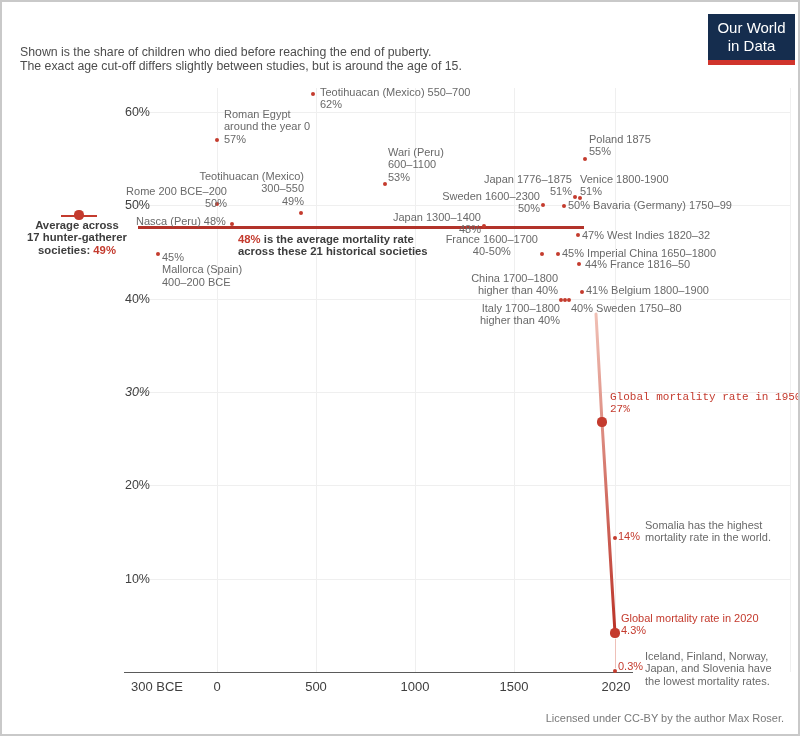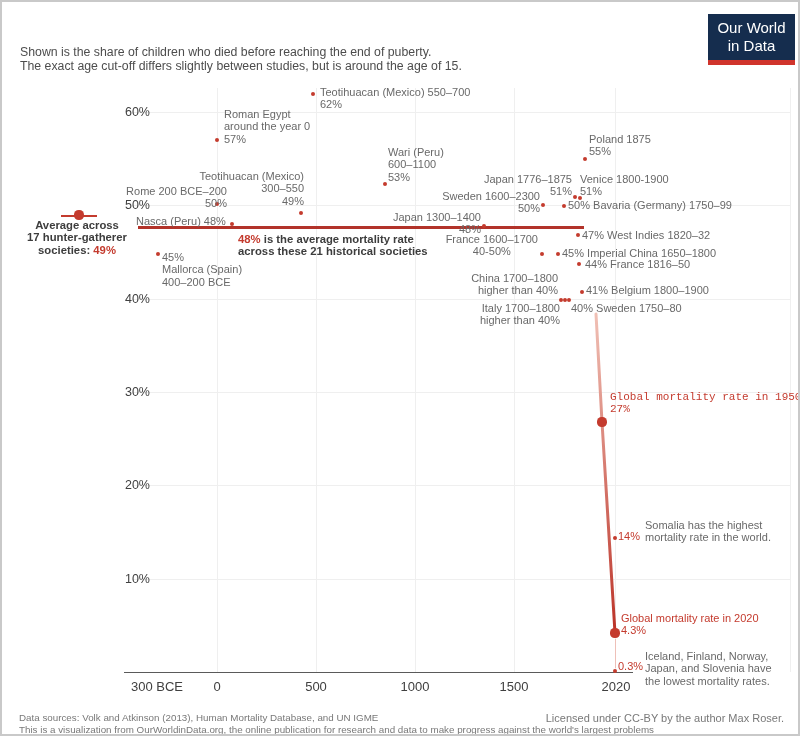--- a/index.html
+++ b/index.html
@@ -55,21 +55,21 @@
       <div class="gridline" style="left: 130px; top: 110px; width: 658px; height: 1px;"></div>
       <div class="gridline" style="left: 130px; top: 203px; width: 658px; height: 1px;"></div>
       <div class="gridline" style="left: 130px; top: 297px; width: 658px; height: 1px;"></div>
       <div class="gridline" style="left: 130px; top: 390px; width: 658px; height: 1px;"></div>
       <div class="gridline" style="left: 130px; top: 483px; width: 658px; height: 1px;"></div>
       <div class="gridline" style="left: 130px; top: 577px; width: 658px; height: 1px;"></div>
       <div class="axisline" style="left: 122px; top: 670px; width: 509px; height: 1.4px;"></div>
       <div class="tick" style="right: 652px; top: 103px; text-align: right;">60%</div>
       <div class="tick" style="right: 652px; top: 196px; text-align: right;">50%</div>
       <div class="tick" style="right: 652px; top: 290px; text-align: right;">40%</div>
-      <div class="tick" style="right: 652px; top: 383px; text-align: right;">30%</div>
+      <div class="tick" style="right: 652px; top: 383px; text-align: right; font-style: italic;">30%</div>
       <div class="tick" style="right: 652px; top: 476px; text-align: right;">20%</div>
       <div class="tick" style="right: 652px; top: 570px; text-align: right;">10%</div>
       <div class="tick" style="left: 155px; top: 677px; transform: translateX(-50%); font-size: 13px;">300 BCE</div>
       <div class="tick" style="left: 215px; top: 677px; transform: translateX(-50%); font-size: 13px;">0</div>
       <div class="tick" style="left: 314px; top: 677px; transform: translateX(-50%); font-size: 13px;">500</div>
       <div class="tick" style="left: 413px; top: 677px; transform: translateX(-50%); font-size: 13px;">1000</div>
       <div class="tick" style="left: 512px; top: 677px; transform: translateX(-50%); font-size: 13px;">1500</div>
       <div class="tick" style="left: 614px; top: 677px; transform: translateX(-50%); font-size: 13px;">2020</div>
       <div class="redline" style="left: 59px; top: 213px; width: 36px; height: 2.4px; background: rgb(196, 59, 46);"></div>
       <div class="redline" style="left: 136px; top: 224px; width: 446px; height: 3.2px; background: rgb(178, 51, 42);"></div>
@@ -217,18 +217,14 @@
       <div class="ann c-red" style="left: 616px; top: 658px;">
         <div><span>0.3%</span></div>
       </div>
       <div class="ann c-gray" style="left: 643px; top: 648px;">
         <div><span>Iceland, Finland, Norway,</span></div>
         <div><span>Japan, and Slovenia have</span></div>
         <div><span>the lowest mortality rates.</span></div>
       </div>
     </div>
 
-  <div class="footer-left">
-    <div>Data sources: Volk and Atkinson (2013), Human Mortality Database, and UN IGME</div>
-    <div>This is a visualization from OurWorldinData.org, the online publication for research and data to make progress against the world's largest problems</div>
-  </div>
   <div class="footer-right">Licensed under CC-BY by the author Max Roser.</div>
 </div>
 
 </body></html>

